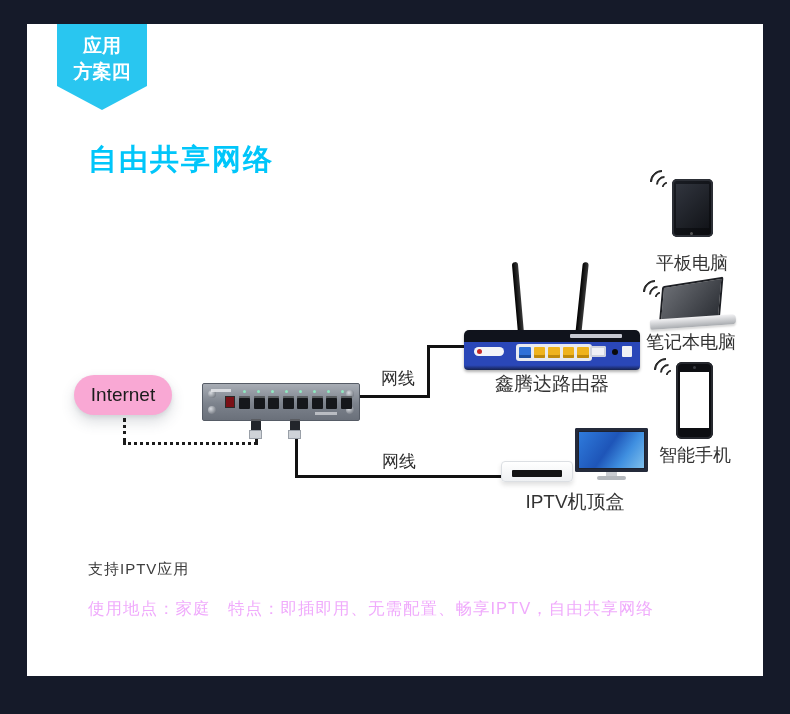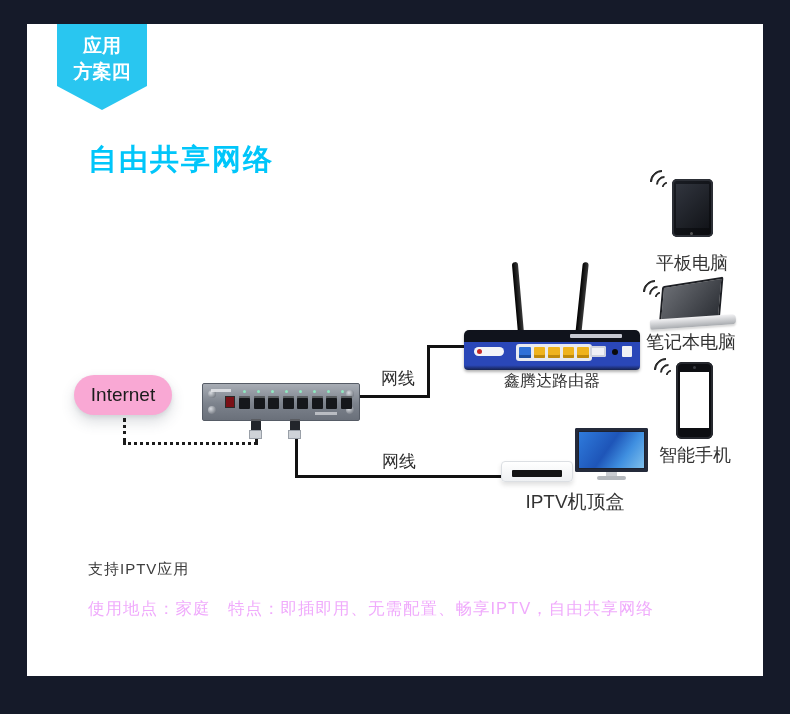--- a/index.html
+++ b/index.html
@@ -185,21 +185,21 @@
           <span class="rport lan"></span>
           <span class="rport lan"></span>
         <span class="rport lan"></span>
           <span class="rport lan"></span>
       </div>
       <div class="r-usb"></div>
       <div class="r-pwr"></div>
       <div class="r-sq"></div>
     </div>
   </div>
-  <div class="dev-label" style="left:482px;top:371px;width:140px;text-align:center;font-size:16px;">鑫腾达路由器</div>
+  <div class="dev-label" style="left:482px;top:371px;width:140px;text-align:center;font-size:19px;">鑫腾达路由器</div>
 
   <div class="stb">
       <div class="slot"></div>
     </div>
   <div class="tv">
     <div class="frame"></div>
       <div class="scr"></div>
       <div class="neck"></div>
       <div class="foot"></div>
   </div>

